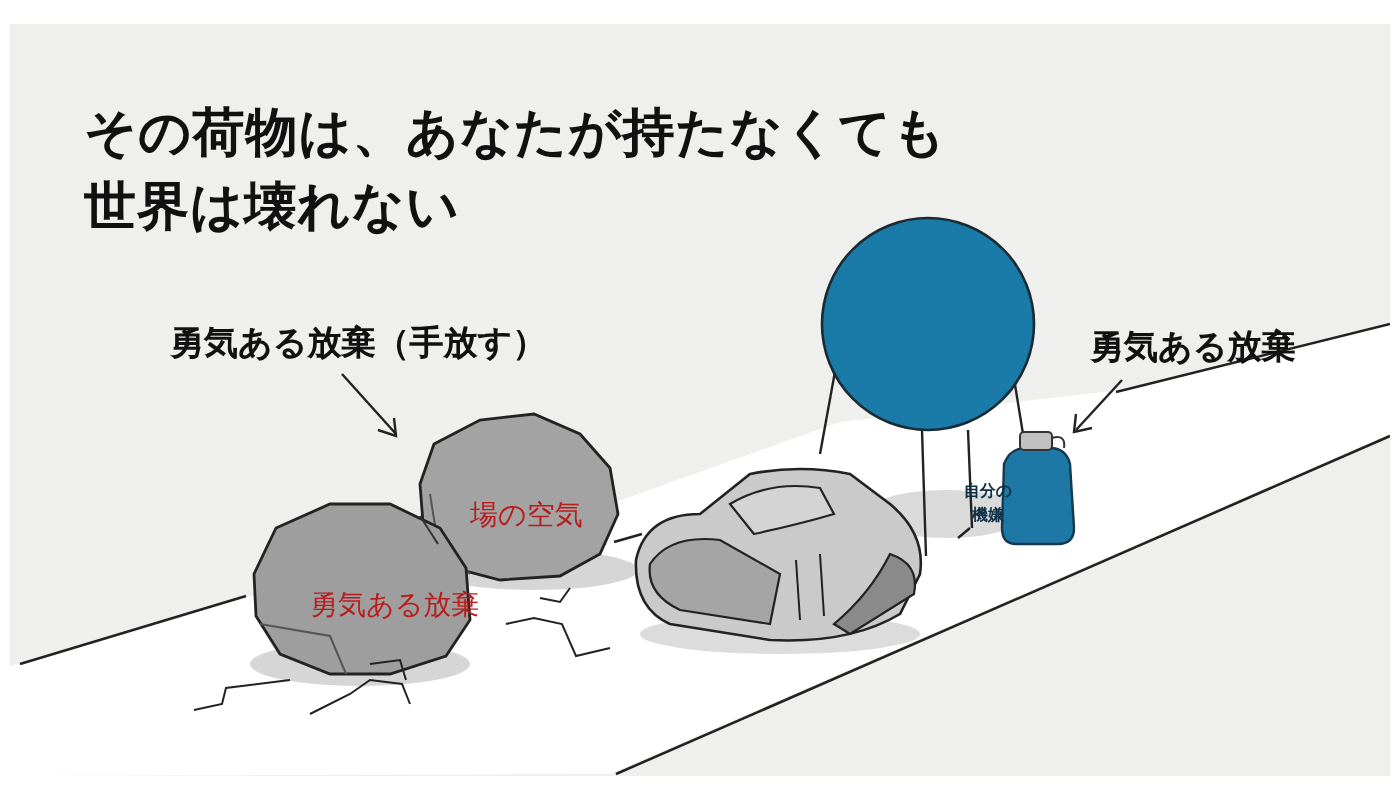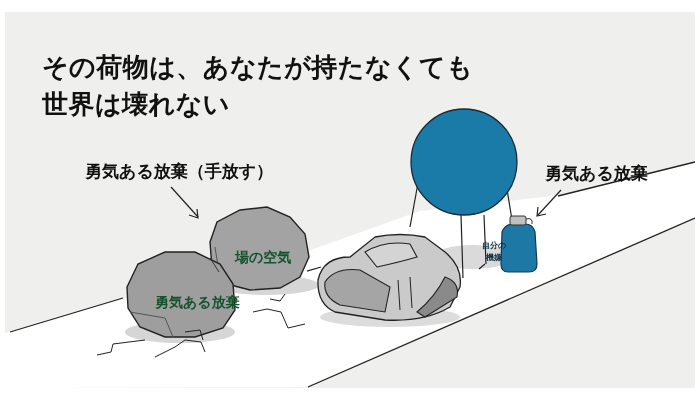--- a/index.html
+++ b/index.html
@@ -4,21 +4,21 @@
 <style>
   html, body { margin:0; padding:0; }
   body { width:700px; height:400px; background:#ffffff; position:relative; overflow:hidden;
          font-family:"DejaVu Sans","Liberation Sans",sans-serif; }
   .card { position:absolute; left:5px; top:12px; width:690px; height:376px; background:#efefed; overflow:hidden; }
   .scene { position:absolute; left:0; top:0; }
   .title { position:absolute; left:36px; top:36px; font-size:26px; font-weight:bold; color:#111; line-height:37px; letter-spacing:0.5px; margin:1px; }
   .label { position:absolute; font-weight:bold; color:#111; white-space:nowrap; }
   .lbl-courage { left:80px; top:148px; font-size:17px; }
   .lbl-task { left:540px; top:150px; font-size:17px; }
-  .rock-text { position:absolute; font-weight:bold; color:#14532d; font-size:14px; white-space:nowrap; }
+  .rock-text { position:absolute; font-weight:normal; color:#b91c1c; font-size:14px; white-space:nowrap; }
   .rt1 { left:150px; top:282px; }
   .rt2 { left:230px; top:237px; }
   .bottle-text { position:absolute; left:469px; top:228px; width:40px; text-align:center; font-size:8px; color:#0c2f45; font-weight:bold; line-height:12px; }
 </style>
 </head>
 <body>
 
 <div class="card">
   <svg class="scene" width="690" height="376" viewBox="0 0 690 376">
 

